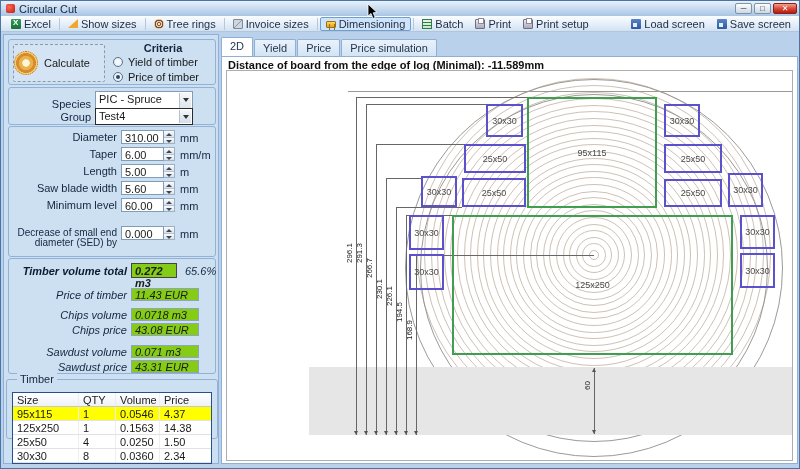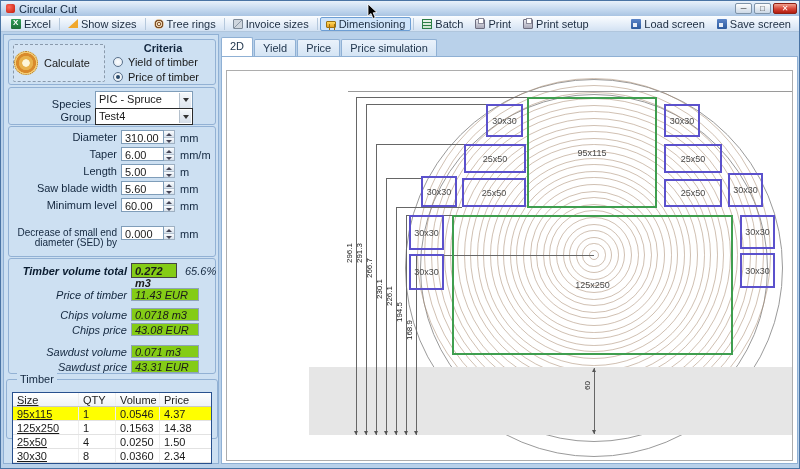--- a/index.html
+++ b/index.html
@@ -75,21 +75,21 @@
   .rlabel.em { font-weight:bold; color:#0a1c30; }
   .rbox { height:13px; background:#84cc16; border:1px solid #8fa4b8; padding:0 3px; width:68px; }
   .rbox.em { width:46px; border:1px solid #444; font-weight:bold; height:15px; padding-top:1px; }
   .rextra { padding-left:8px; color:#12263e; }
   .legend { position:absolute; left:10px; top:-7px; background:#cde0f2; padding:0 3px; color:#12263e; }
   .ttable { position:absolute; left:5px; top:12px; width:200px; background:#fff; border:1px solid #27508e; }
   .trow { display:flex; height:14px; border-bottom:1px solid #e2e2e2; align-items:center; }
   .trow.head { font-weight:normal; color:#222; background:linear-gradient(#ffffff,#eef2f7); border-bottom:1px solid #c8c8c8; }
   .trow.selrow { background:#ffff00; }
   .tcell { padding-left:4px; overflow:hidden; white-space:nowrap; border-right:1px solid #eee; height:100%; line-height:14px; }
-  .c0{width:66px;text-decoration:underline;} .c1{width:37px;} .c2{width:44px;} .c3{width:49px; border-right:none;}
+  .c0{width:66px;} .c1{width:37px;} .c2{width:44px;} .c3{width:49px; border-right:none;}
 
   
   .tabstrip { position:absolute; left:220px; top:36px; height:19px; display:flex; align-items:flex-end; }
   .tab { height:17px; padding:2px 8px 0 8px; margin-right:1px; background:linear-gradient(#eaf2fb,#d4e4f4);
     border:1px solid #8fb0d4; border-bottom:none; border-radius:2px 2px 0 0; color:#22374e; white-space:nowrap; }
   .tab.sel { background:#fff; height:19px; font-weight:normal; }
   .mainpanel { position:absolute; left:220px; top:55px; width:577px; height:408px; background:#fff; border:1px solid #8fb0d4; }
   .dheader { position:absolute; left:6px; top:2px; font-weight:bold; color:#101010; }
   .canvas { position:absolute; left:4px; top:13px; width:567px; height:391px; background:#fff; border:1px solid #adadad; overflow:hidden; }
 
@@ -327,20 +327,21 @@
   </div>
 </div>
 
 <div class="tabstrip">
     <div class="tab sel">2D</div>
     <div class="tab">Yield</div>
     <div class="tab">Price</div>
     <div class="tab">Price simulation</div>
   </div>
 <div class="mainpanel">
+  <div class="dheader">Distance of board from the edge of log (Minimal): -11.589mm</div>
   <div class="canvas">
       <div class="logcircle" style="left: 178px; top: 8px; height: 378px; width: 378px; border-color: rgb(154, 154, 154);"></div>
       <div class="logcircle" style="left: 193px; top: 23px; height: 348px; width: 348px; border-color: rgb(154, 154, 154);"></div>
       <div class="ring" style="left: 362px; top: 179px; height: 10px; width: 10px;"></div>
       <div class="ring" style="left: 355.4px; top: 172.4px; height: 23.2px; width: 23.2px;"></div>
       <div class="ring" style="left: 348.8px; top: 165.8px; height: 36.4px; width: 36.4px;"></div>
       <div class="ring" style="left: 342.2px; top: 159.2px; height: 49.6px; width: 49.6px;"></div>
       <div class="ring" style="left: 335.6px; top: 152.6px; height: 62.8px; width: 62.8px;"></div>
       <div class="ring" style="left: 329px; top: 146px; height: 76px; width: 76px;"></div>
       <div class="ring" style="left: 322.4px; top: 139.4px; height: 89.2px; width: 89.2px;"></div>

